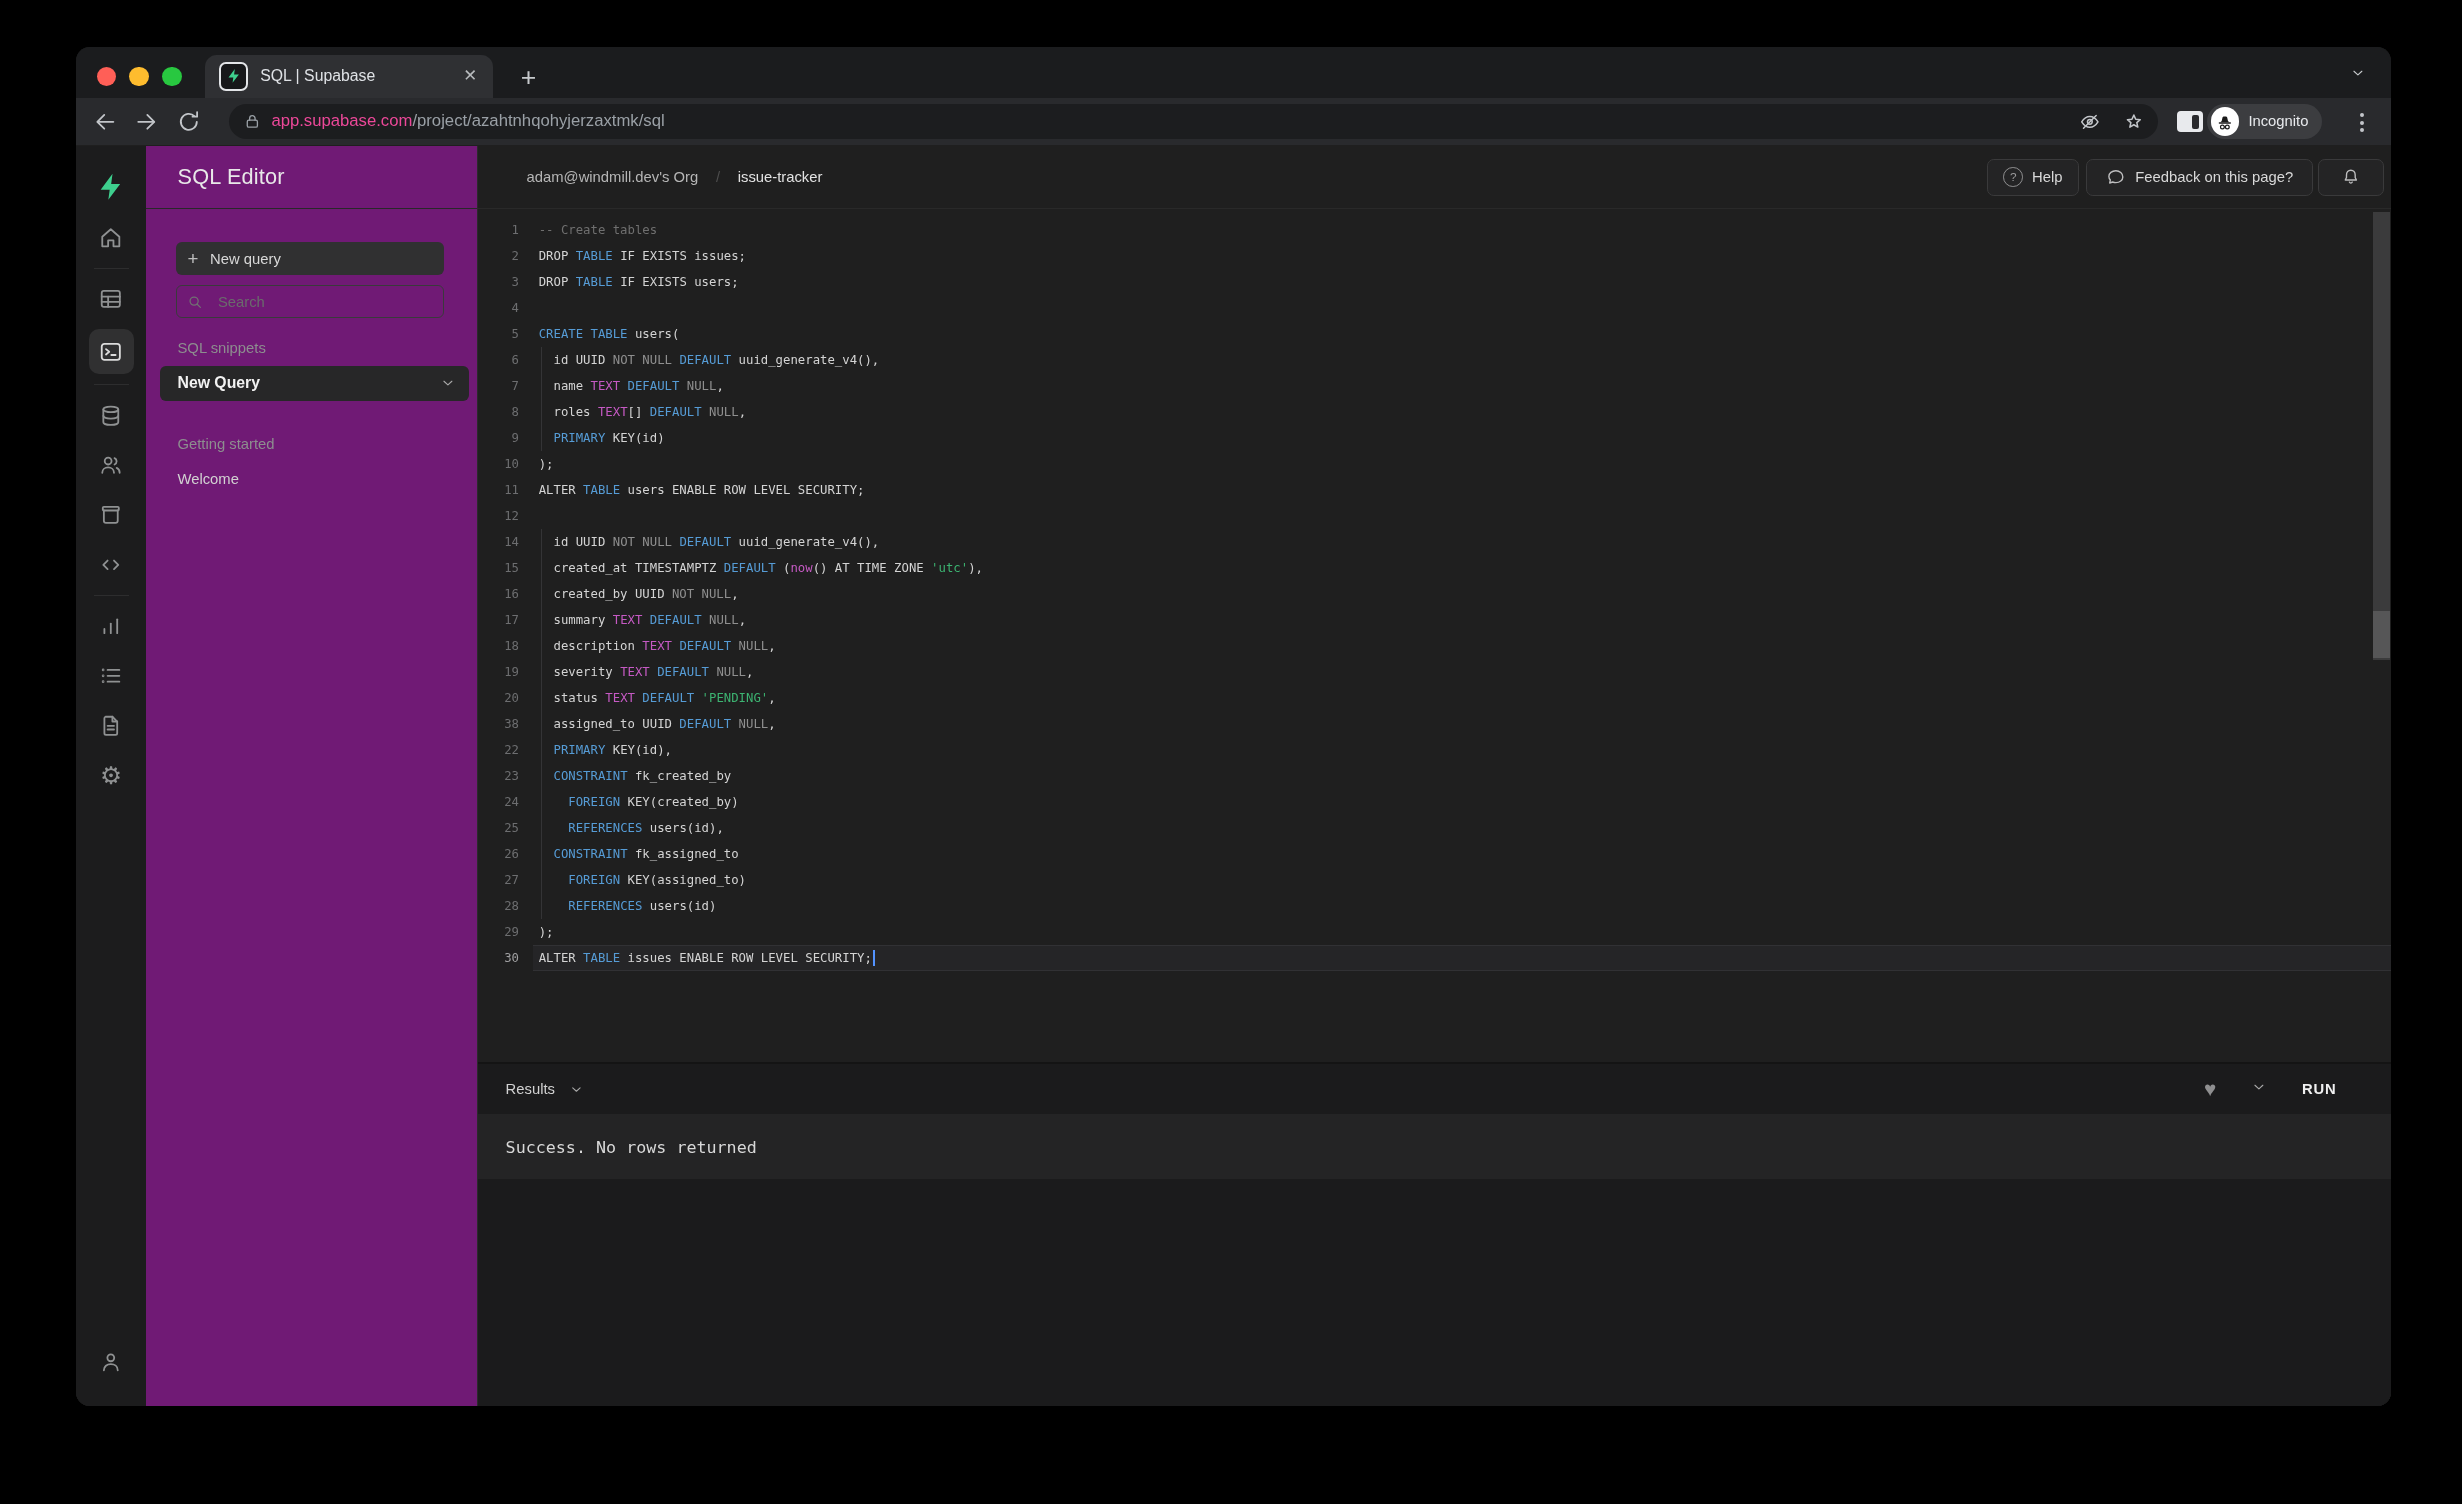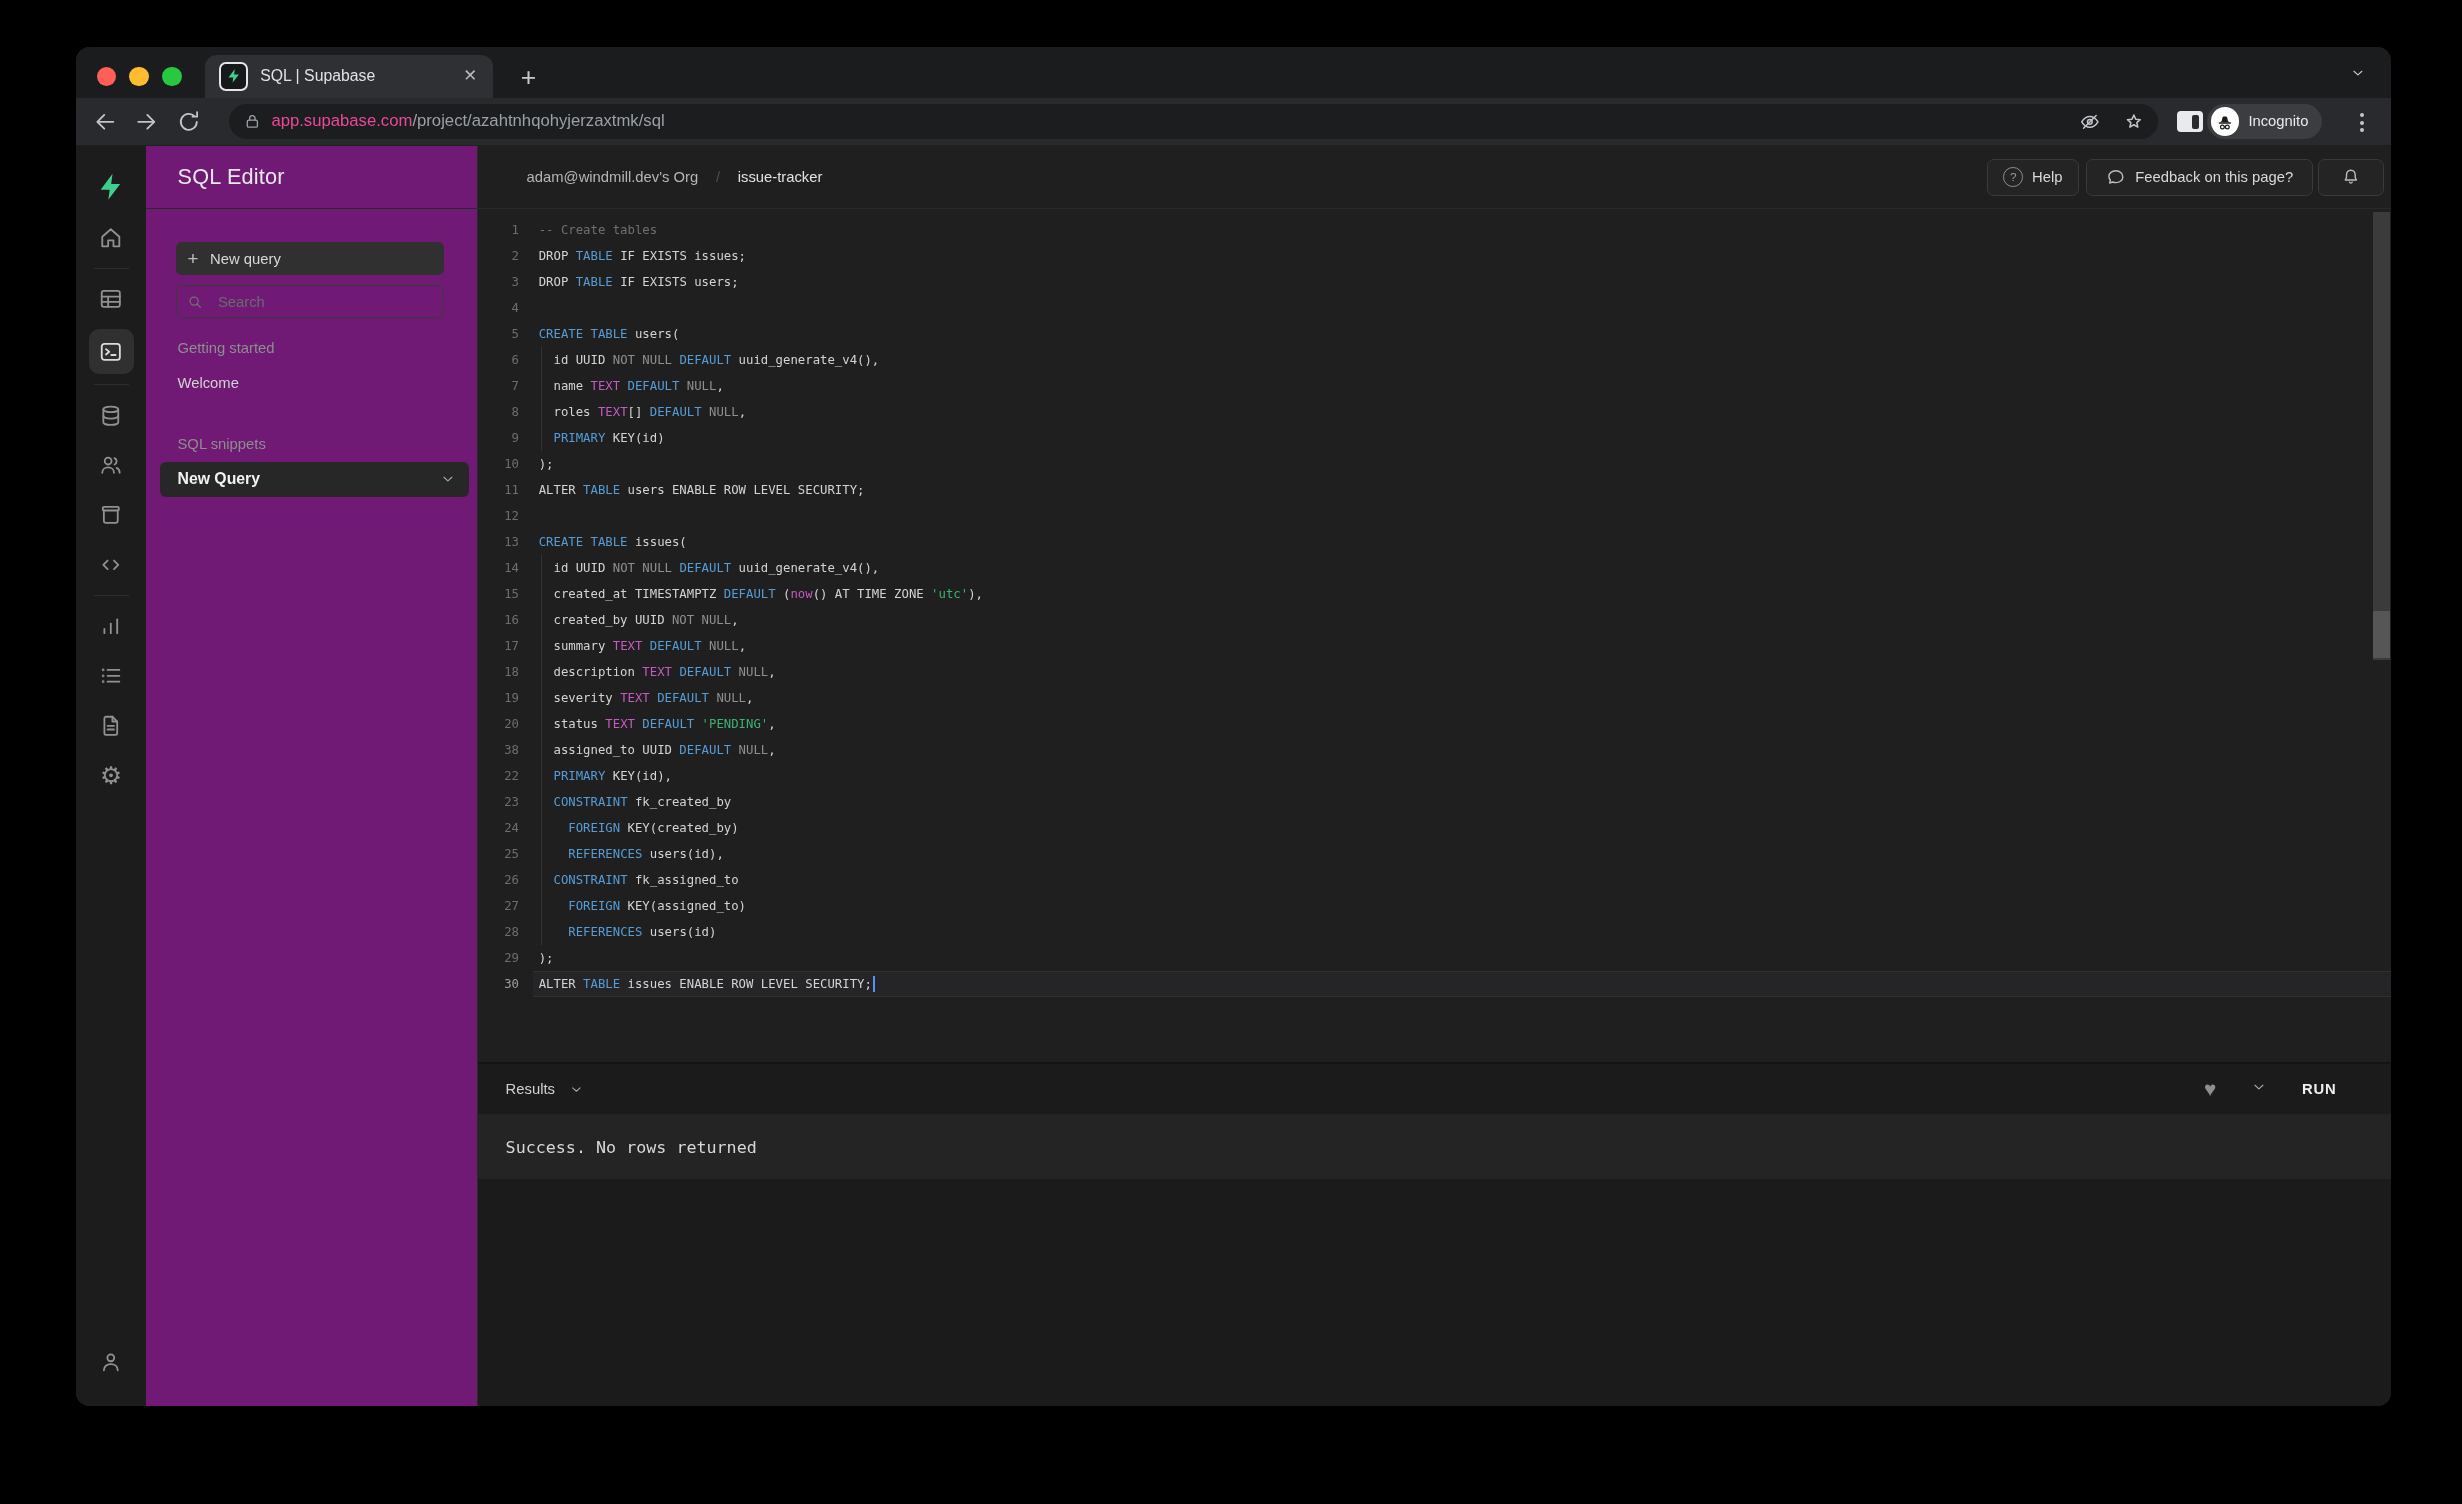--- a/index.html
+++ b/index.html
@@ -363,37 +363,37 @@
       </div>
       <div class="sb-search">
         <svg class="ico" viewBox="0 0 24 24">
             <circle cx="11" cy="11" r="5.5"></circle>
             <line x1="15.2" y1="15.2" x2="19.5" y2="19.5"></line>
           </svg>
         <input type="text" placeholder="Search" style="">
       </div>
       <div class="sb-sections" id="sb-sections">
           <div class="sb-section">
-            <div class="sb-section-label">Getting started</div>
-            <div class="sb-item">
-              <span>Welcome</span>
-            </div>
-          </div>
-          <div class="sb-section">
             <div class="sb-section-label">SQL snippets</div>
             <div class="sb-item active">
               <span>New Query</span>
               <span class="flex1"></span>
               <span class="chev">
                 <svg class="ico" width="15.8" height="15.8" viewBox="0 0 24 24" stroke-width="2.2">
                   <polyline points="6,9.5 12,15 18,9.5"></polyline>
                 </svg>
               </span>
             </div>
           </div>
+          <div class="sb-section">
+            <div class="sb-section-label">Getting started</div>
+            <div class="sb-item">
+              <span>Welcome</span>
+            </div>
+          </div>
         </div>
     </div>
 
     <div class="main">
 
       <div class="main-header">
         <div class="crumbs">
           <span class="crumb-org">adam@windmill.dev's Org</span>
           <span class="crumb-sep">/</span>
           <span class="crumb-proj">issue-tracker</span>
@@ -462,24 +462,20 @@
               <span class="ln">10</span>
               <span class="code-text"><span class="tok-p">);</span></span>
             </div>
             <div class="code-line">
               <span class="ln">11</span>
               <span class="code-text"><span class="tok-p">ALTER </span><span class="tok-k">TABLE</span><span class="tok-p"> users ENABLE ROW LEVEL SECURITY;</span></span>
             </div>
             <div class="code-line">
               <span class="ln">12</span>
               <span class="code-text"></span>
-            </div>
-            <div class="code-line">
-              <span class="ln">13</span>
-              <span class="code-text"><span class="tok-k">CREATE TABLE</span><span class="tok-p"> issues(</span></span>
             </div>
             <div class="code-line">
               <span class="guide"></span>
               <span class="ln">14</span>
               <span class="code-text"><span class="tok-p">  id UUID </span><span class="tok-m">NOT NULL</span><span class="tok-p"> </span><span class="tok-k">DEFAULT</span><span class="tok-p"> uuid_generate_v4(),</span></span>
             </div>
             <div class="code-line">
               <span class="guide"></span>
               <span class="ln">15</span>
               <span class="code-text"><span class="tok-p">  created_at TIMESTAMPTZ </span><span class="tok-k">DEFAULT</span><span class="tok-p"> (</span><span class="tok-t">now</span><span class="tok-p">() AT TIME ZONE </span><span class="tok-s">'utc'</span><span class="tok-p">),</span></span>

